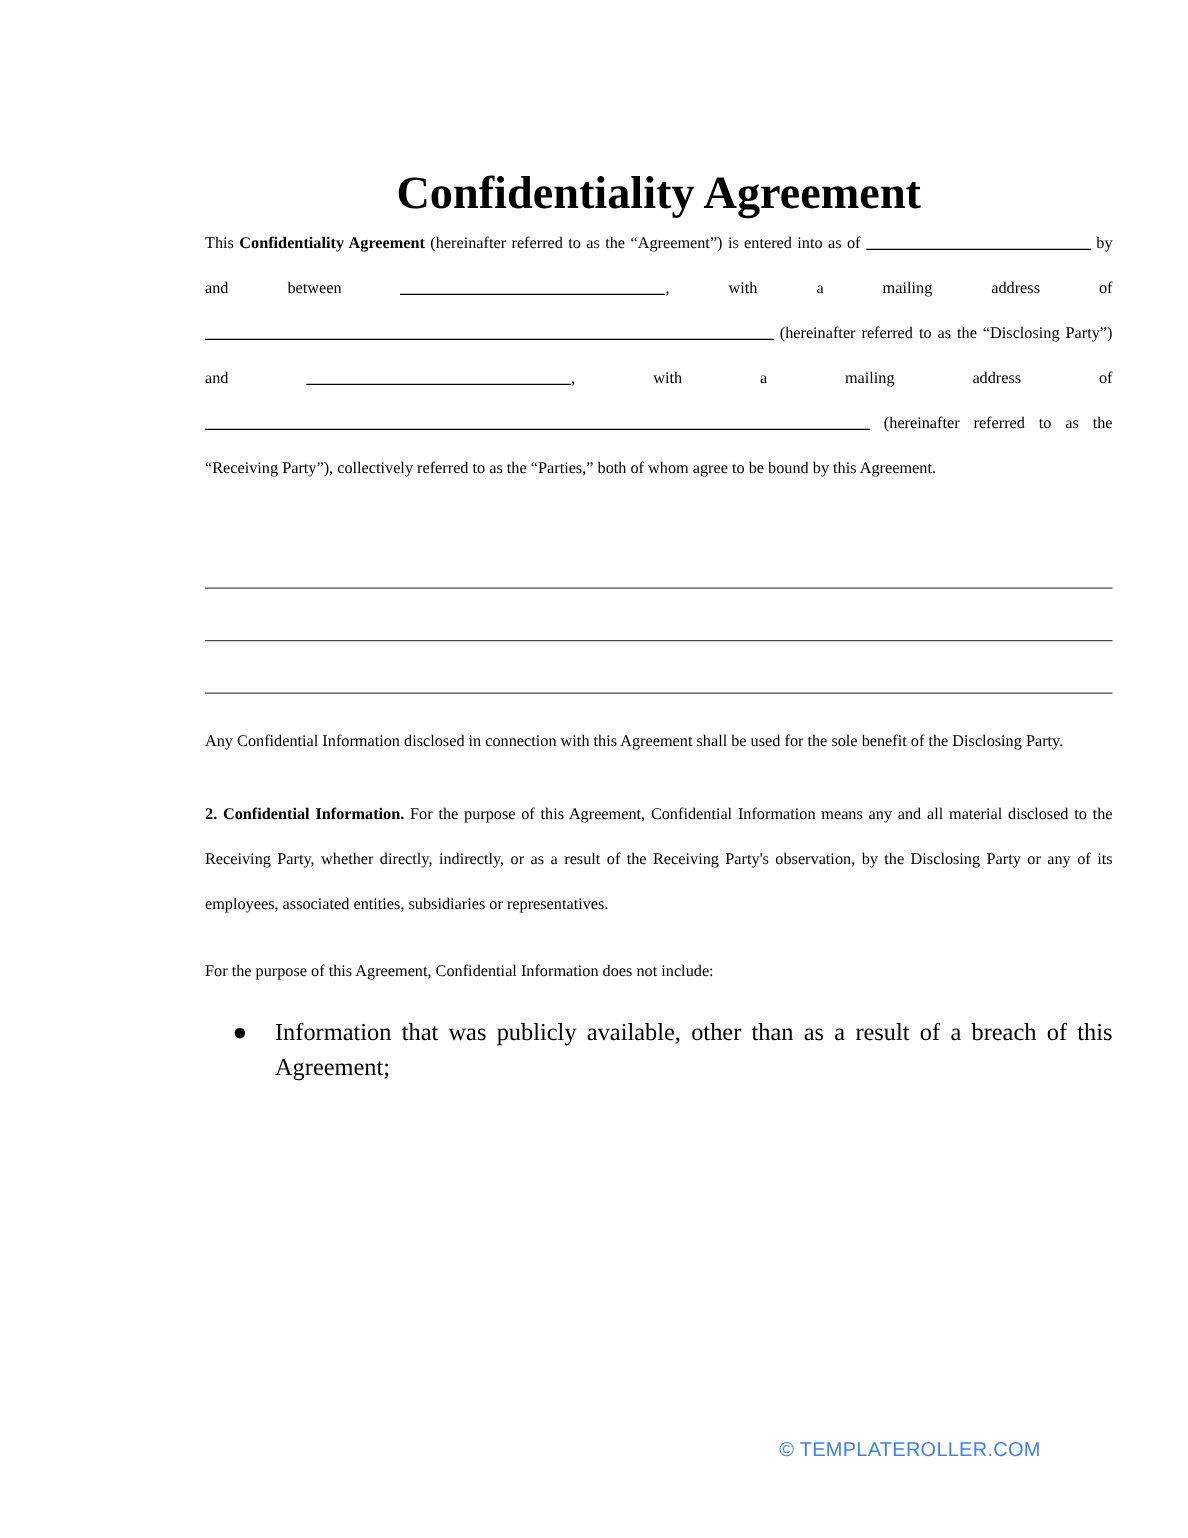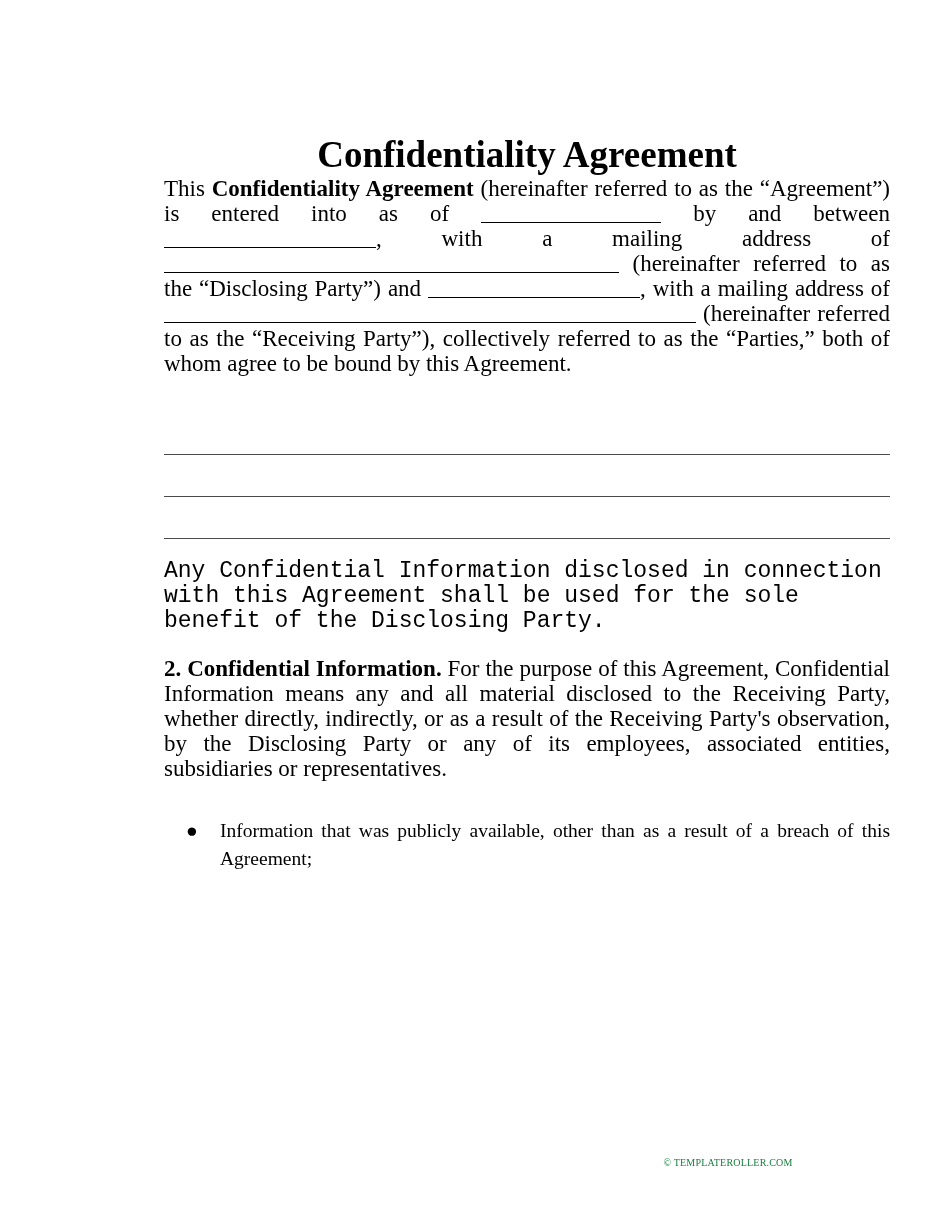--- a/index.html
+++ b/index.html
@@ -35,29 +35,28 @@
   
   .body-col {
     position: absolute;
     top: 176px;
     left: 112px;
     width: 726px;
   }
 
   p.para {
     margin: 0;
-    font-size: 23px;
-    line-height: 25px;
+    font-size: 13px;
+    line-height: 36px;
     text-align: justify;
     text-justify: inter-word;
     hyphens: none;
   }
   p.para.last-natural {
     text-align: left;
-    font-family: Liberation Mono, monospace;
   }
   .sp-18 { height: 18px; }
   .sp-20 { height: 20px; }
   .sp-22 { height: 22px; }
   .sp-26 { height: 26px; }
   .sp-30 { height: 30px; }
 
   .indented {
     margin-left: 56px;
     width: 670px;
@@ -118,23 +117,23 @@
     position: absolute;
     top: 1152px;
     left: 0;
     width: 950px;
     text-align: center;
     padding-right: 0;
   }
   .footer .wm {
     display: inline-block;
     margin-left: 402px;
-    font-family: Liberation Serif, serif;
-    font-size: 10px;
-    color: #15803d;
+    font-family: Liberation Sans, sans-serif;
+    font-size: 16px;
+    color: #3b82f6;
     letter-spacing: 0.2px;
     white-space: nowrap;
   }
 </style>
 </head>
 <body>
 
 <div class="page">
 
   <h1 class="doc-title">Confidentiality Agreement</h1>
@@ -162,20 +161,21 @@
     <div class="sp-20"></div>
 
     <p class="para last-natural">Any Confidential Information disclosed in connection with this Agreement shall be used for the sole benefit of the Disclosing Party.</p>
 
     <div class="sp-22"></div>
 
     <p class="para"><b>2. Confidential Information.</b><span> For the purpose of this Agreement, Confidential Information means any and all material disclosed to the Receiving Party, whether directly, indirectly, or as a result of the Receiving Party's observation, by the Disclosing Party or any of its employees, associated entities, subsidiaries or representatives.</span></p>
 
     <div class="sp-18"></div>
 
+    <p class="para last-natural">For the purpose of this Agreement, Confidential Information does not include:</p>
 
     <div class="sp-18"></div>
 
     <ul class="bullets">
       <li><span class="dot">●</span><span>Information that was publicly available, other than as a result of a breach of this Agreement;</span></li>
     </ul>
 
   </div>
 
   <div class="footer">

